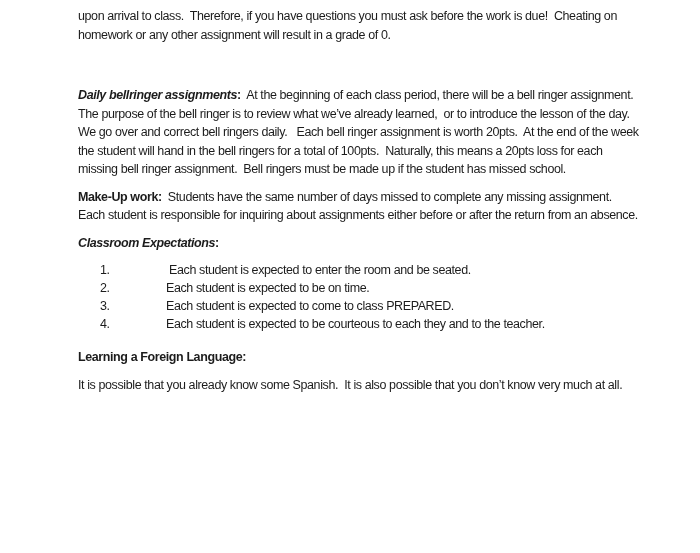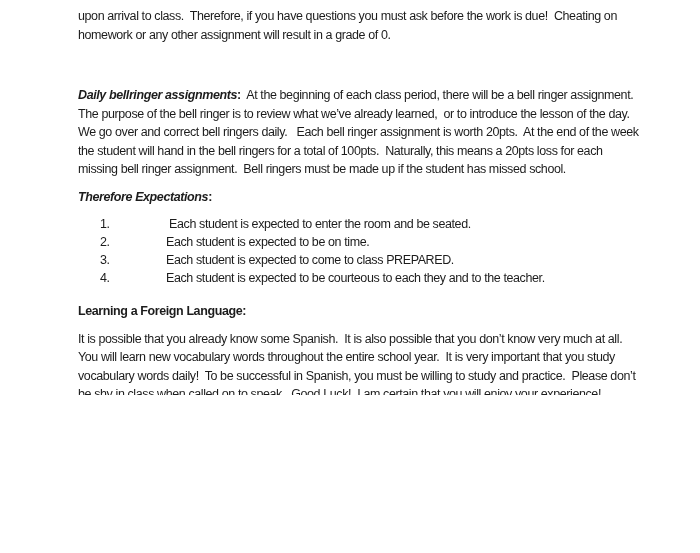--- a/index.html
+++ b/index.html
@@ -48,22 +48,23 @@
 
 <div class="page">
   <div class="content">
 
     <p class="para"><span>upon arrival to class.  Therefore, if you have questions you must ask before the work is due!  Cheating on homework or any other assignment will result in a grade of 0.</span></p>
 
     <div class="blank-para"></div>
 
     <p class="para"><span class="bi">Daily bellringer assignments</span><span class="b">:</span><span>  At the beginning of each class period, there will be a bell ringer assignment.  The purpose of the bell ringer is to review what we’ve already learned,  or to introduce the lesson of the day. We go over and correct bell ringers daily.   Each bell ringer assignment is worth 20pts.  At the end of the week the student will hand in the bell ringers for a total of 100pts.  Naturally, this means a 20pts loss for each missing bell ringer assignment.  Bell ringers must be made up if the student has missed school.</span></p>
 
+    <p class="para"><span class="b">Make-Up work</span><span class="b">:</span><span>  Students have the same number of days missed to complete any missing assignment.  Each student is responsible for inquiring about assignments either before or after the return from an absence.</span></p>
 
-    <p class="para"><span class="bi">Therefore Expectations</span><span class="b">:</span></p>
+    <p class="para"><span class="bi">Classroom Expectations</span><span class="b">:</span></p>
 
     <div class="num-list">
       <div class="list-row">
         <span class="num">1.</span>
         <span class="item-text"> Each student is expected to enter the room and be seated.</span>
       </div>
       <div class="list-row">
         <span class="num">2.</span>
         <span class="item-text">Each student is expected to be on time.</span>
       </div>

